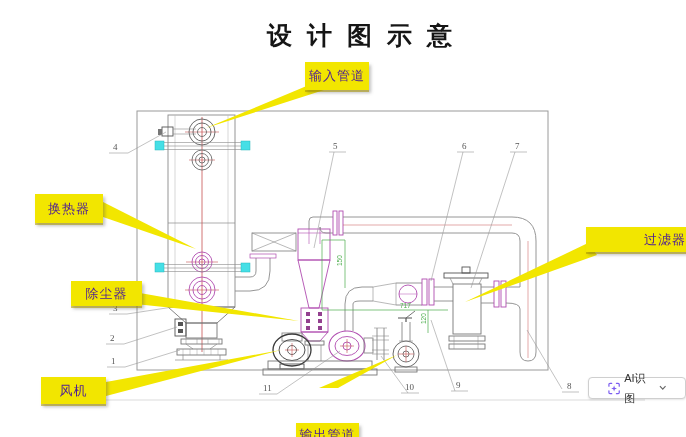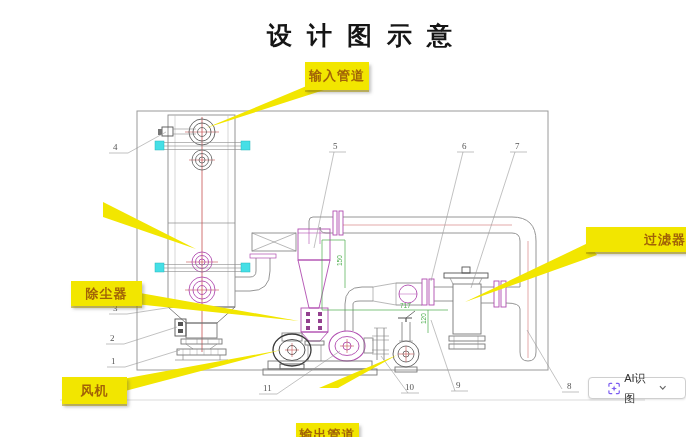--- a/index.html
+++ b/index.html
@@ -2,28 +2,28 @@
 <html><head>
 <meta charset="utf-8">
 <style>
   html,body{margin:0;padding:0;background:#fff;}
   body{width:686px;height:437px;position:relative;overflow:hidden;
        font-family:"Liberation Sans",sans-serif;}
   #stage{position:absolute;inset:0;width:686px;height:437px;}
   svg.drawing{position:absolute;left:0;top:0;}
   .title{position:absolute;left:267px;top:22px;font-size:25px;line-height:27px;
          font-weight:700;letter-spacing:15px;color:#151515;white-space:nowrap;}
-  .callout{position:absolute;background:#F2E600;color:#a16207;font-weight:700;
+  .callout{position:absolute;background:#F2E600;color:#4c1d95;font-weight:400;
            font-size:13px;display:flex;align-items:center;justify-content:center;
            white-space:nowrap;letter-spacing:1px;
            box-shadow:0 2px 0 rgba(170,150,0,.55), 2px 3px 3px rgba(80,80,80,.35);}
   .c-input  {left:305px;top:62px;width:64px;height:28px;}
   .c-heat   {left:35px;top:194px;width:68px;height:29px;}
   .c-dust   {left:35px;top:281px;width:71px;height:25px;margin-left:36px;}
-  .c-fan    {left:41px;top:377px;width:65px;height:27px;margin-left:21px;}
+  .c-fan    {left:41px;top:377px;width:65px;height:27px;}
   .c-output {left:296px;top:387px;width:63px;height:24px;margin-top:36px;}
   .c-filter {left:586px;top:227px;width:66px;height:25px;padding-left:46px;}
   .ai-btn{position:absolute;left:588px;top:377px;height:22px;box-sizing:border-box;
           background:#fff;border:1px solid #cfcfcf;border-radius:4px;
           display:flex;align-items:center;gap:4px;padding:0 19px;cursor:pointer;
           box-shadow:0 1px 2px rgba(0,0,0,.10);}
   .ai-btn .lbl{font-size:11px;color:#333;line-height:20px;}
 </style>
 </head>
 <body>
@@ -214,20 +214,23 @@
     <polygon points="319,388 338,388 397,355"></polygon>
     <polygon points="588,243 597,255 465,302"></polygon>
   </g>
 </svg>
 
 <div class="title">设计图示意</div>
 
 <div class="callout c-input">
       <span>输入管道</span>
     </div>
+<div class="callout c-heat">
+      <span>换热器</span>
+    </div>
 <div class="callout c-dust">
       <span>除尘器</span>
     </div>
 <div class="callout c-fan">
       <span>风机</span>
     </div>
 <div class="callout c-output">
       <span>输出管道</span>
     </div>
 <div class="callout c-filter">

